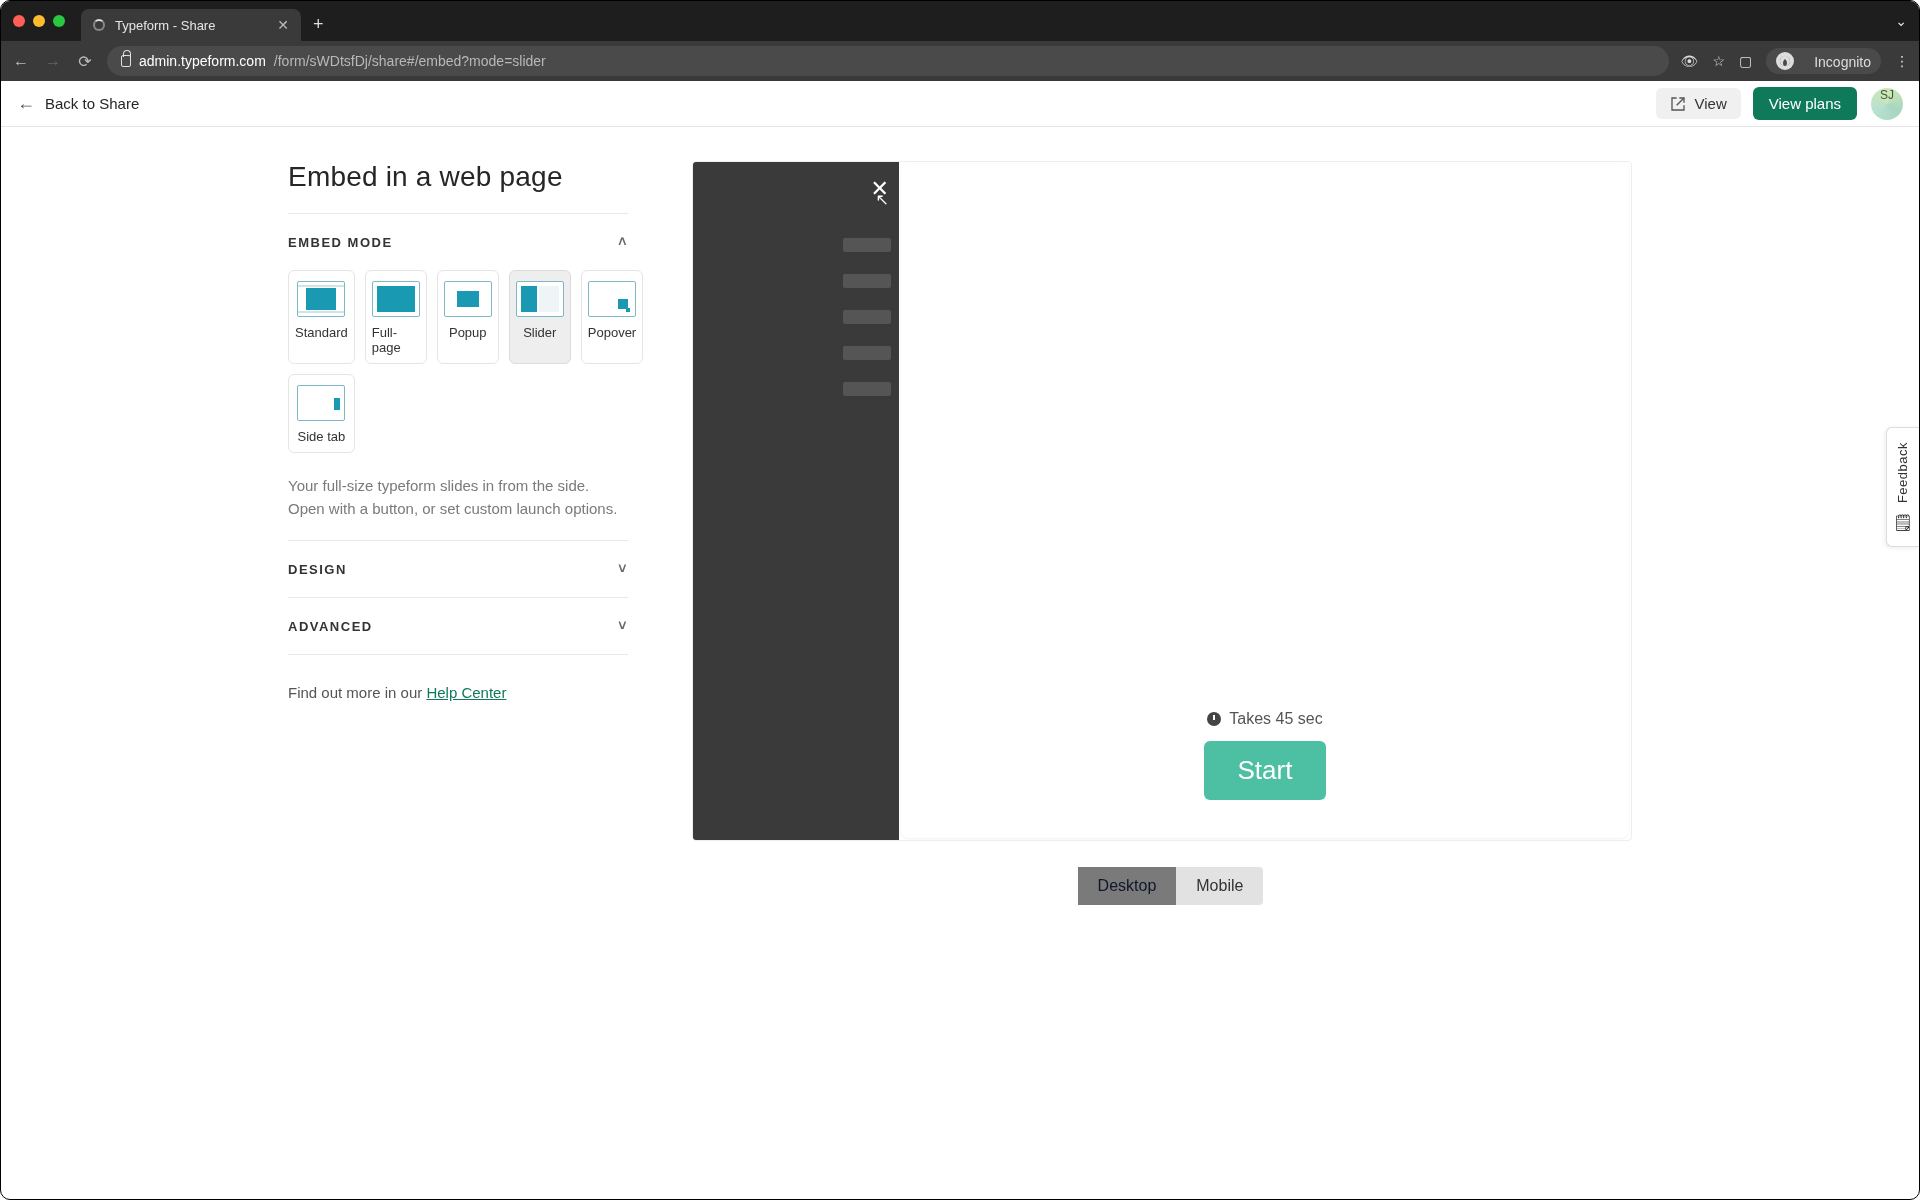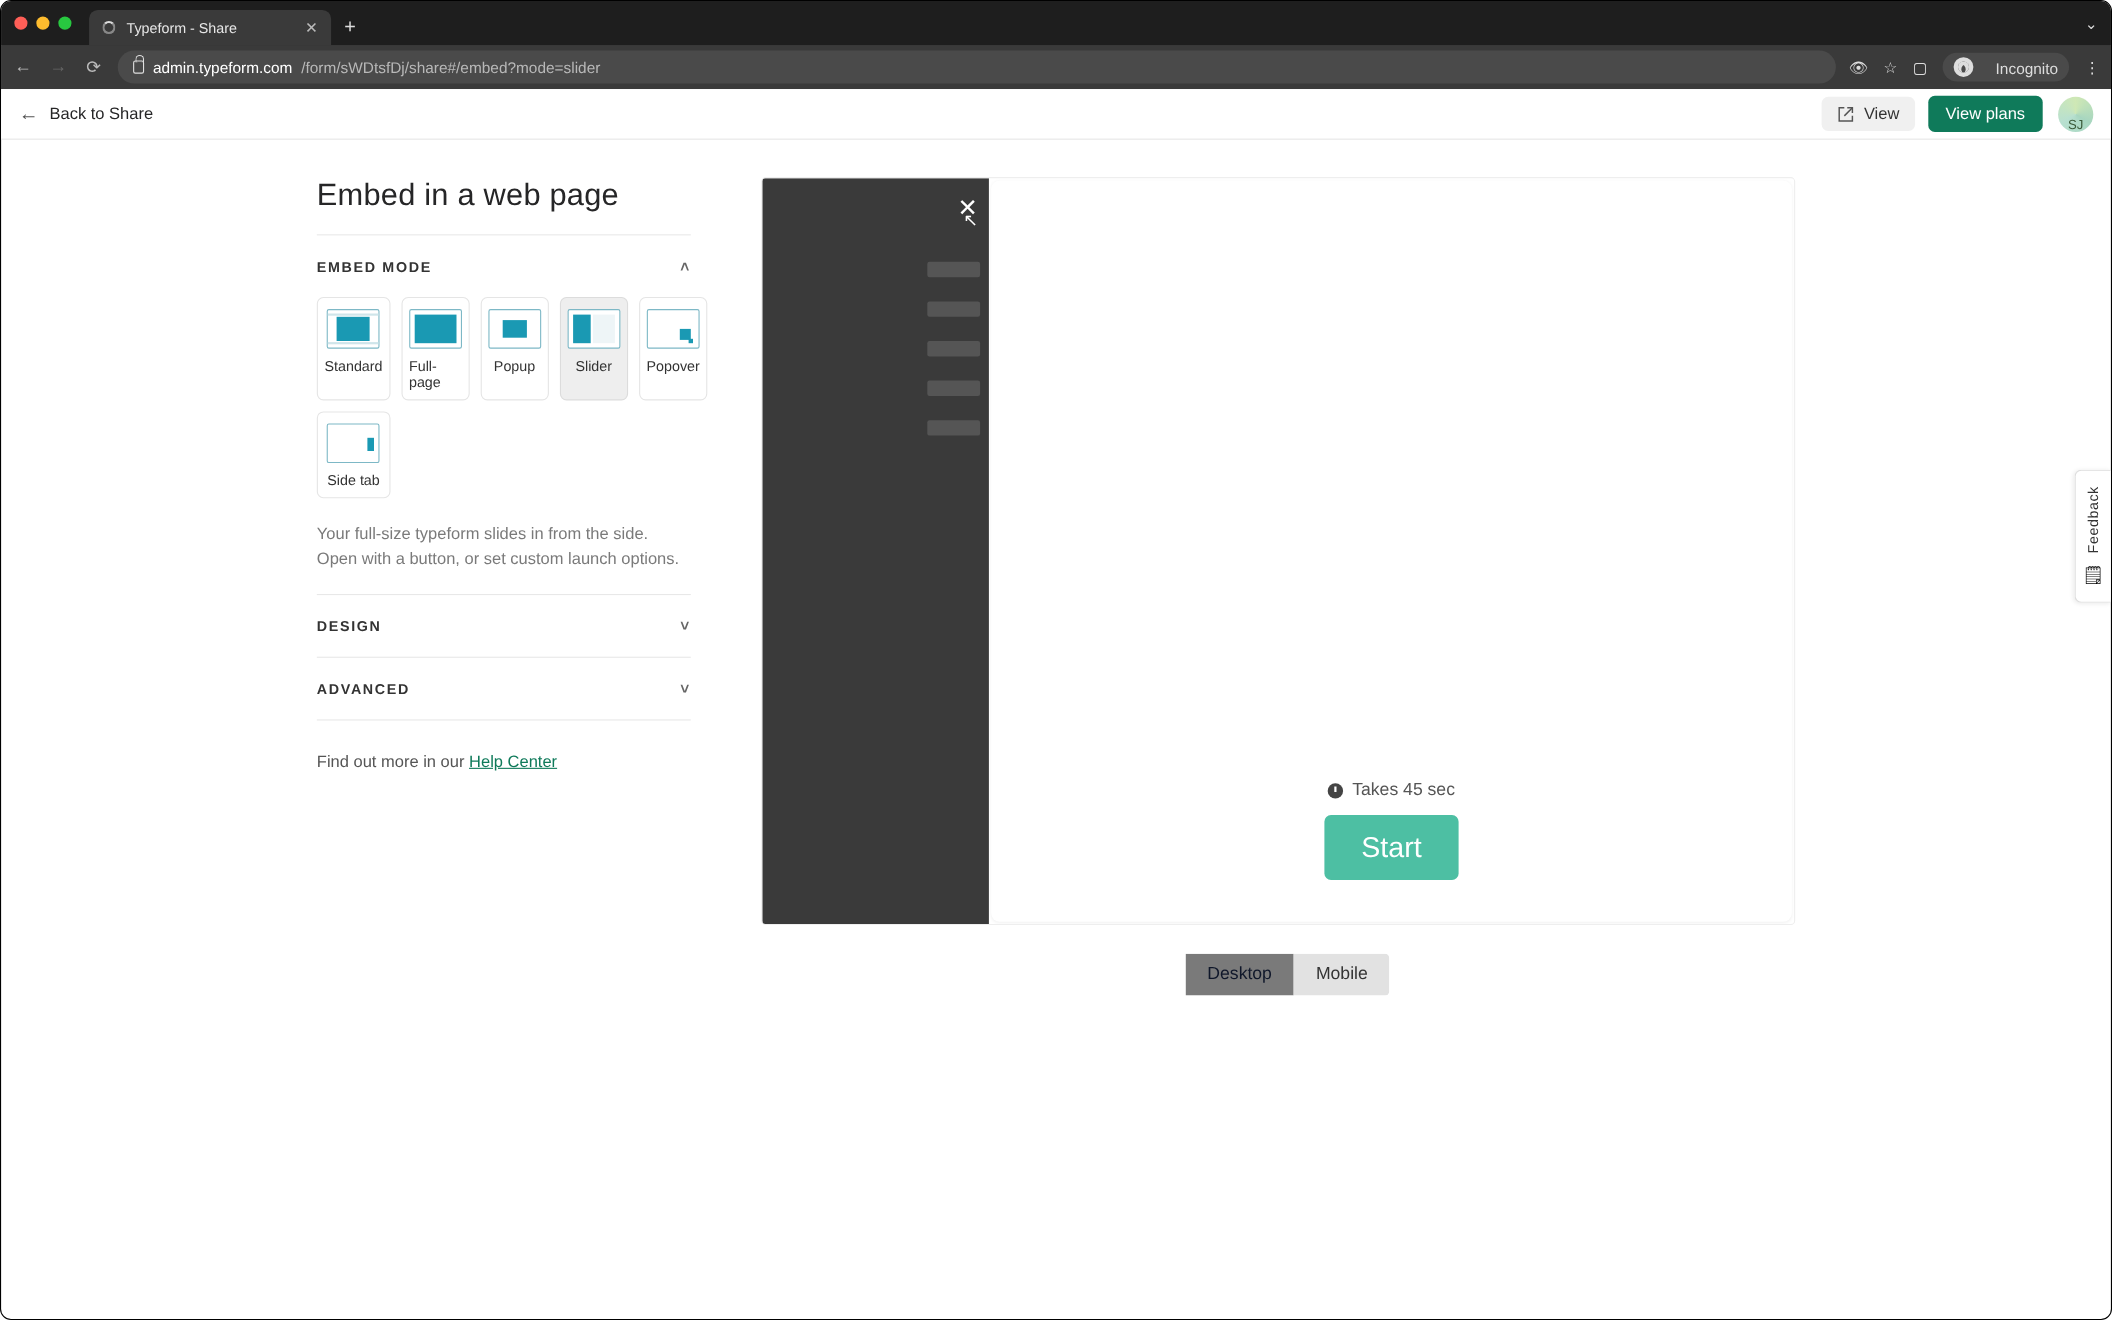--- a/index.html
+++ b/index.html
@@ -102,21 +102,21 @@
     display:flex; align-items:center; gap:8px;
     background:#f0f0f0; border-radius:6px; padding:7px 14px; font-size:15px; color:#333;
   }
   .view-btn svg { width:16px; height:16px; }
   .plans-btn {
     background:#0f7a5a; color:#fff; border-radius:6px; padding:8px 16px; font-size:15px; margin-left:12px;
   }
   .avatar {
     width:32px; height:32px; border-radius:50%; margin-left:14px;
     background: conic-gradient(#cfe8b5, #a7d6c0, #b8e0d0, #cfe8b5);
-    display:flex; align-items:flex-end; justify-content:center;
+    display:flex; align-items:flex-start; justify-content:center;
     font-size:12px; color:#3a5a3a;
   }
 
   
   .content {
     display:flex;
     padding: 34px 0 0 0;
     height: calc(100% - 126px);
     position: relative;
     justify-content: center;

